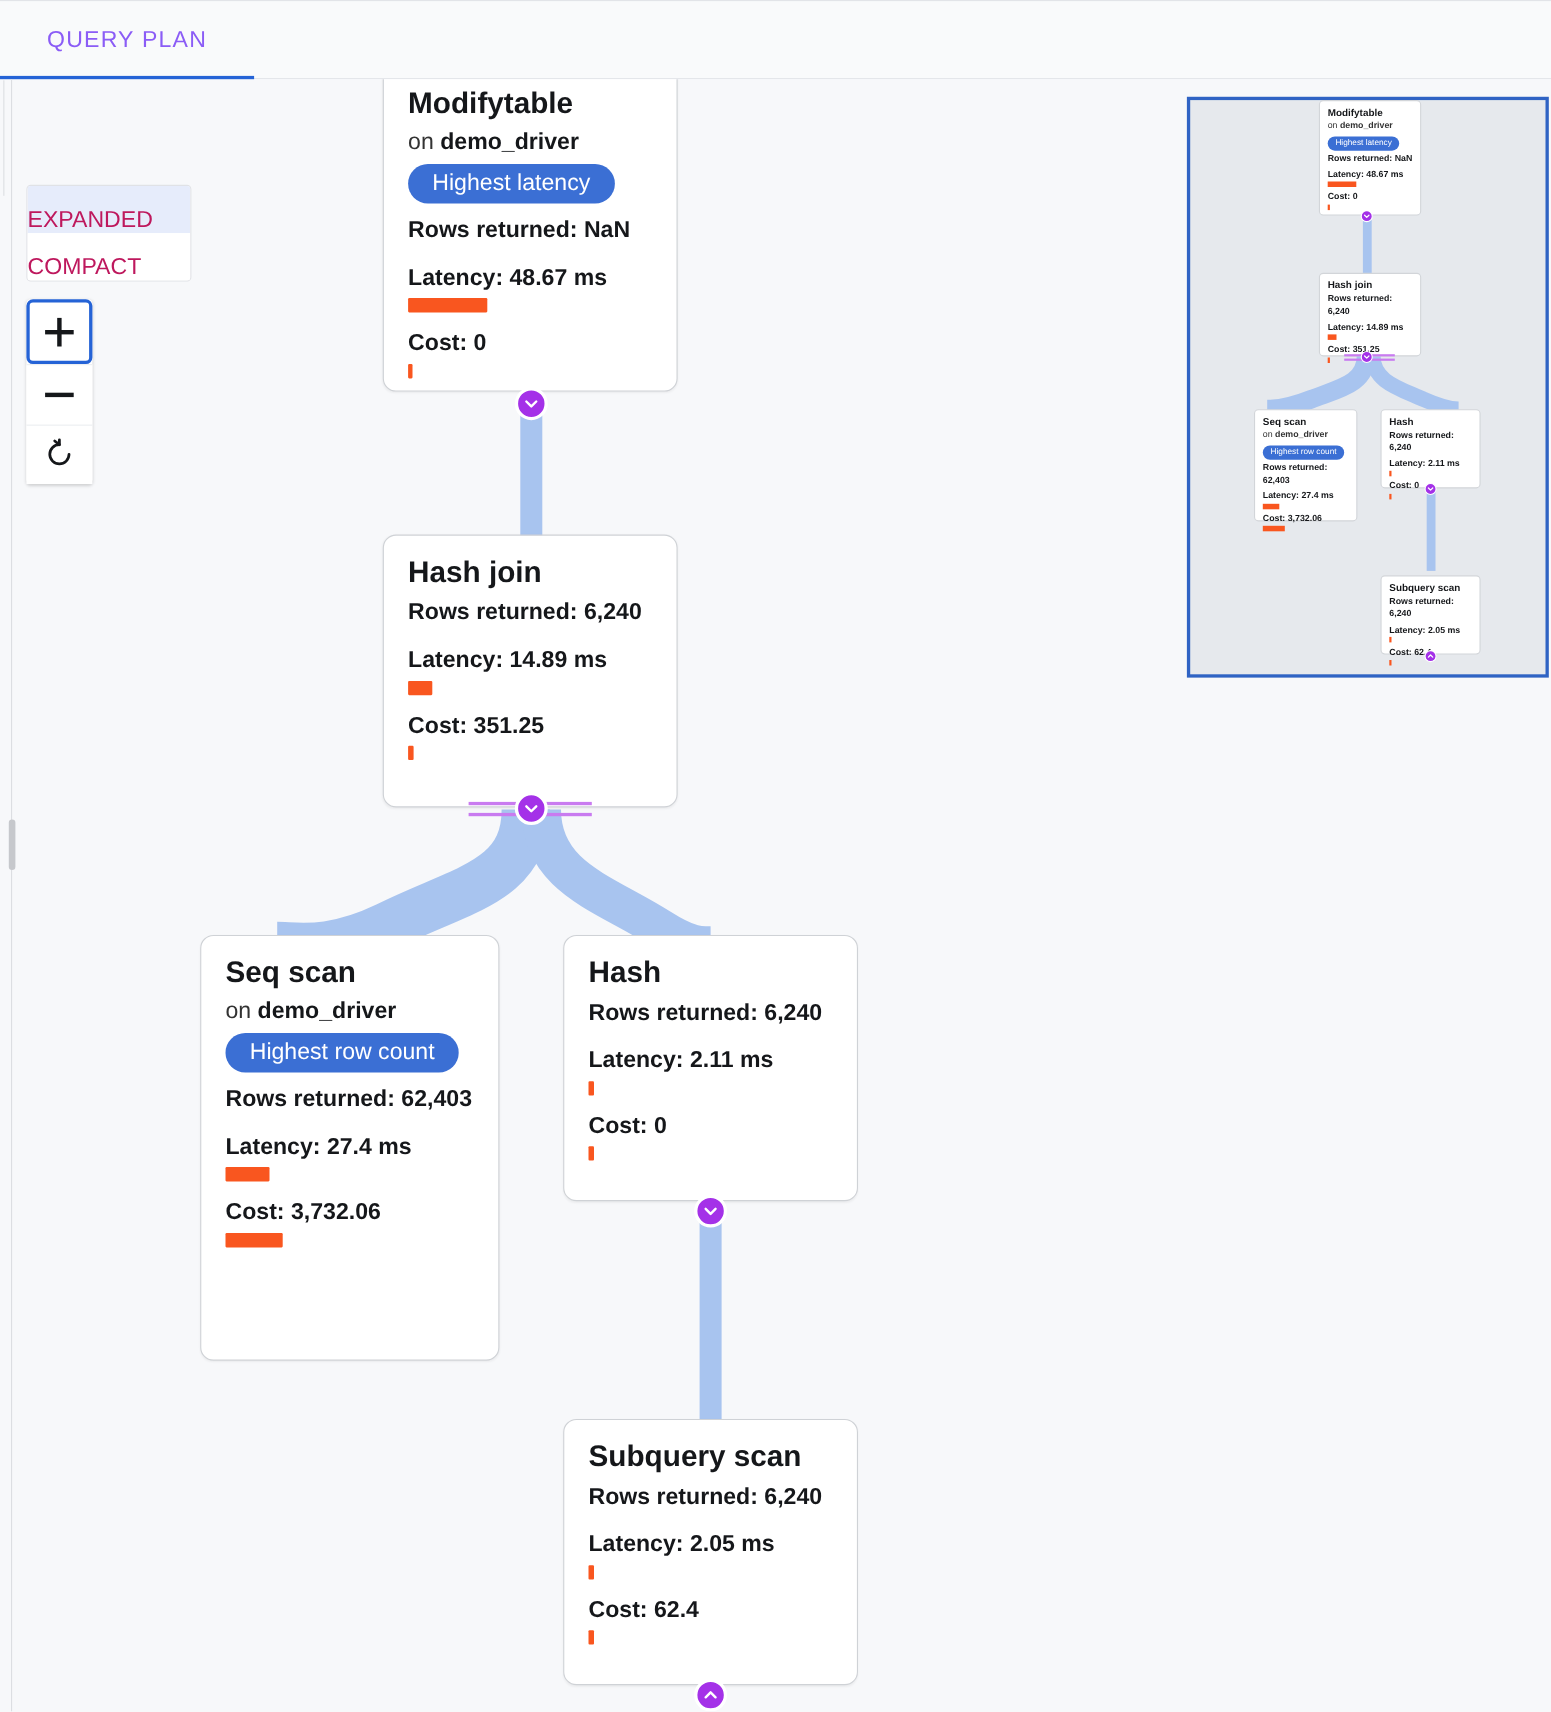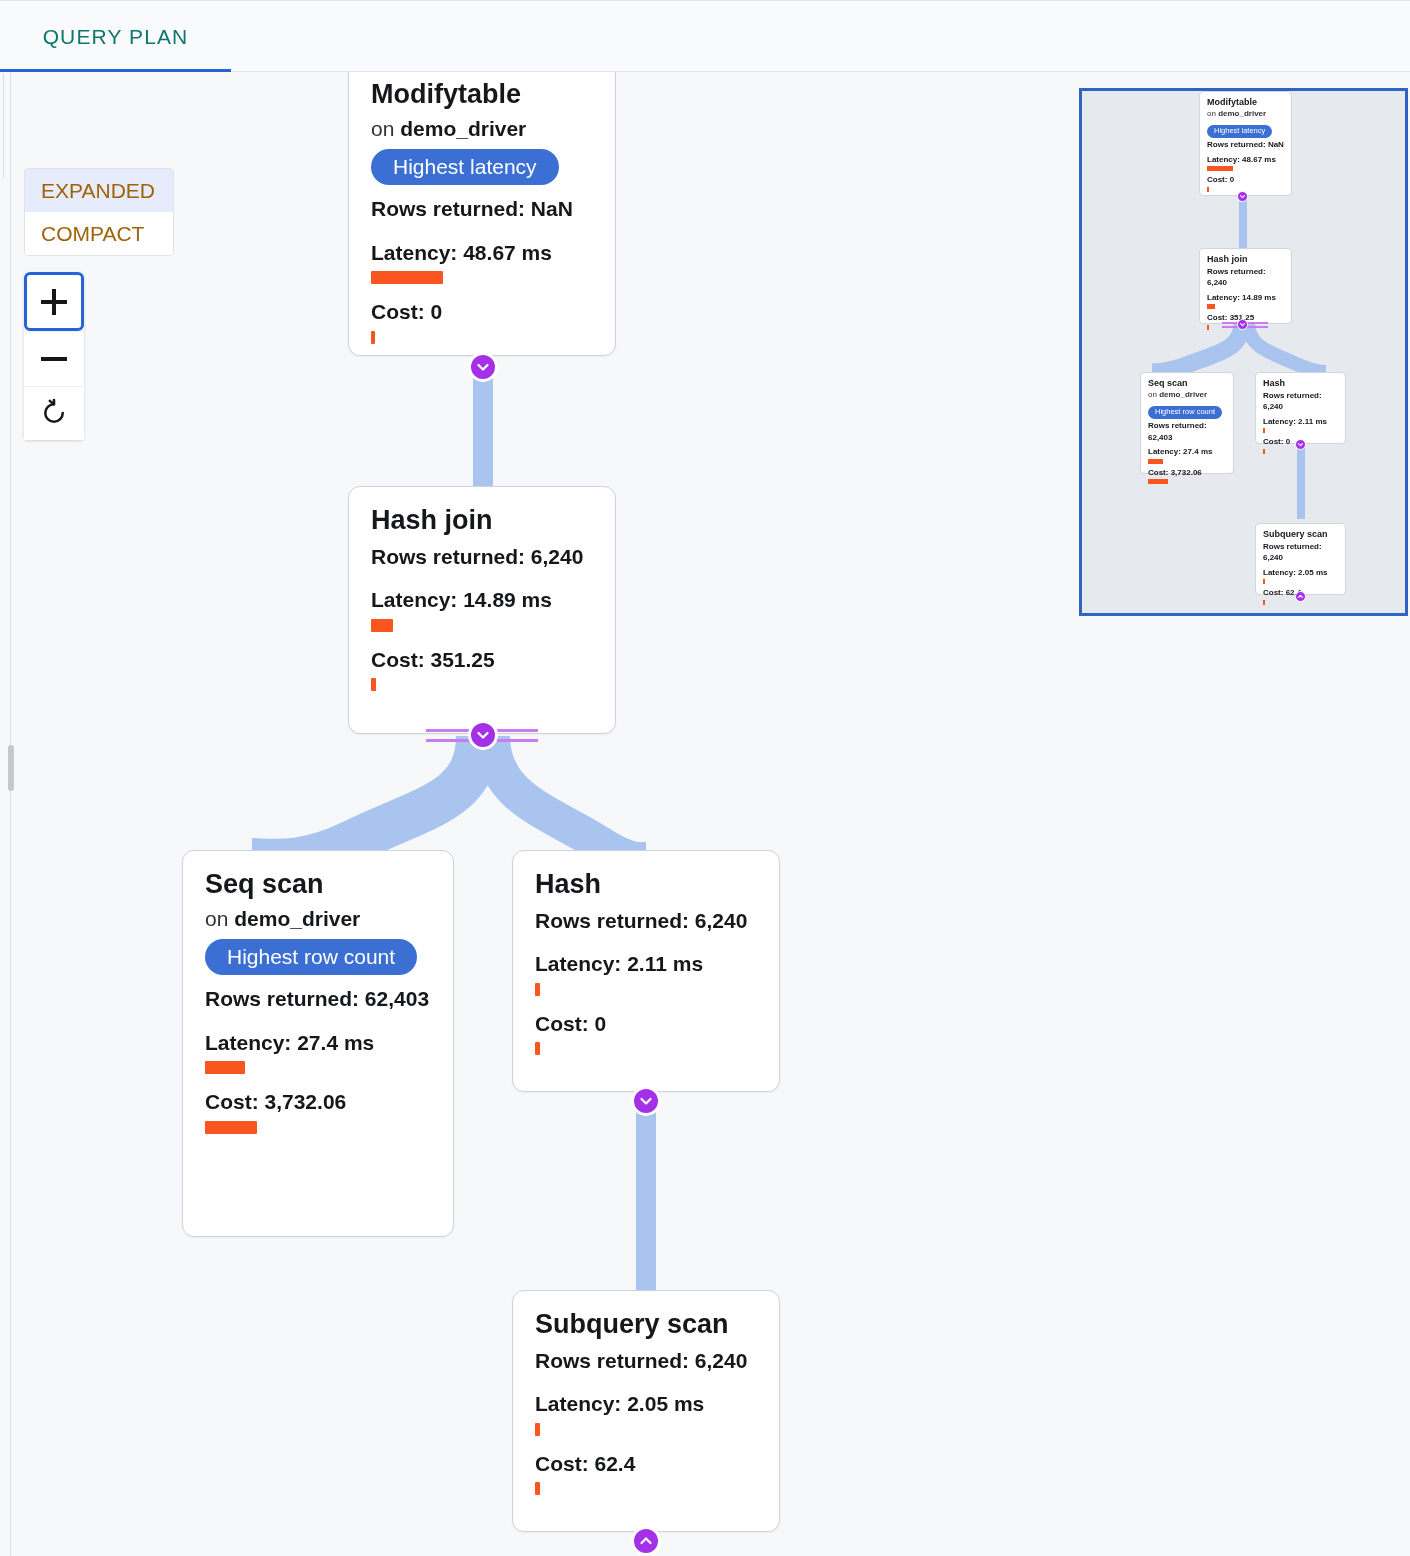--- a/index.html
+++ b/index.html
@@ -19,21 +19,21 @@
     background: #f9fafb;
     border-bottom: 1px solid #e2e4e8;
     border-top: 1px solid #e2e4e8;
   }
   .tab {
     position: absolute; top: 0; height: 71px;
     display: flex; align-items: center; justify-content: center;
     font-size: 21px; font-weight: 500; letter-spacing: 1.1px;
     cursor: pointer; user-select: none;
   }
-  .tab-queryplan { left: 0; width: 231px; color: #0f766e; align-items: center; }
+  .tab-queryplan { left: 0; width: 231px; color: #8b5cf6; align-items: center; }
   .tab-endtoend  { left: 231px; width: 214px; color: #5a5f66; }
   .tab-underline {
     position: absolute; left: 0; top: 68px; width: 231px; height: 4px;
     background: #2563d6;
   }
 
   
   .canvas {
     position: absolute; left: 0; top: 72px; width: 1410px; height: 1484px;
     background: #f7f8fa; overflow: hidden;
@@ -51,22 +51,22 @@
     background: #c6c8cc; border-radius: 3px; cursor: pointer;
   }
 
   
   .mode-toggle {
     position: absolute; left: 24px; top: 96px; width: 150px; height: 88px;
     background: #ffffff; border: 1px solid #e0e2e6; border-radius: 4px;
     overflow: hidden; display: flex; flex-direction: column;
   }
   .mode-btn {
-    flex: 1; display: flex; align-items: center; padding-left: 16px;
-    font-size: 21px; font-weight: 500; color: #a16207;
+    flex: 1; display: flex; align-items: flex-end; 
+    font-size: 21px; font-weight: 500; color: #be185d;
     cursor: pointer; user-select: none; background: #ffffff;
   }
   .mode-btn.selected { background: #e6ecfb; }
 
   
   .zoom-controls {
     position: absolute; left: 24px; top: 200px; width: 60px; height: 168px;
     background: #ffffff; border-radius: 4px;
     box-shadow: 0 1px 3px rgba(0,0,0,0.16);
     display: flex; flex-direction: column;

